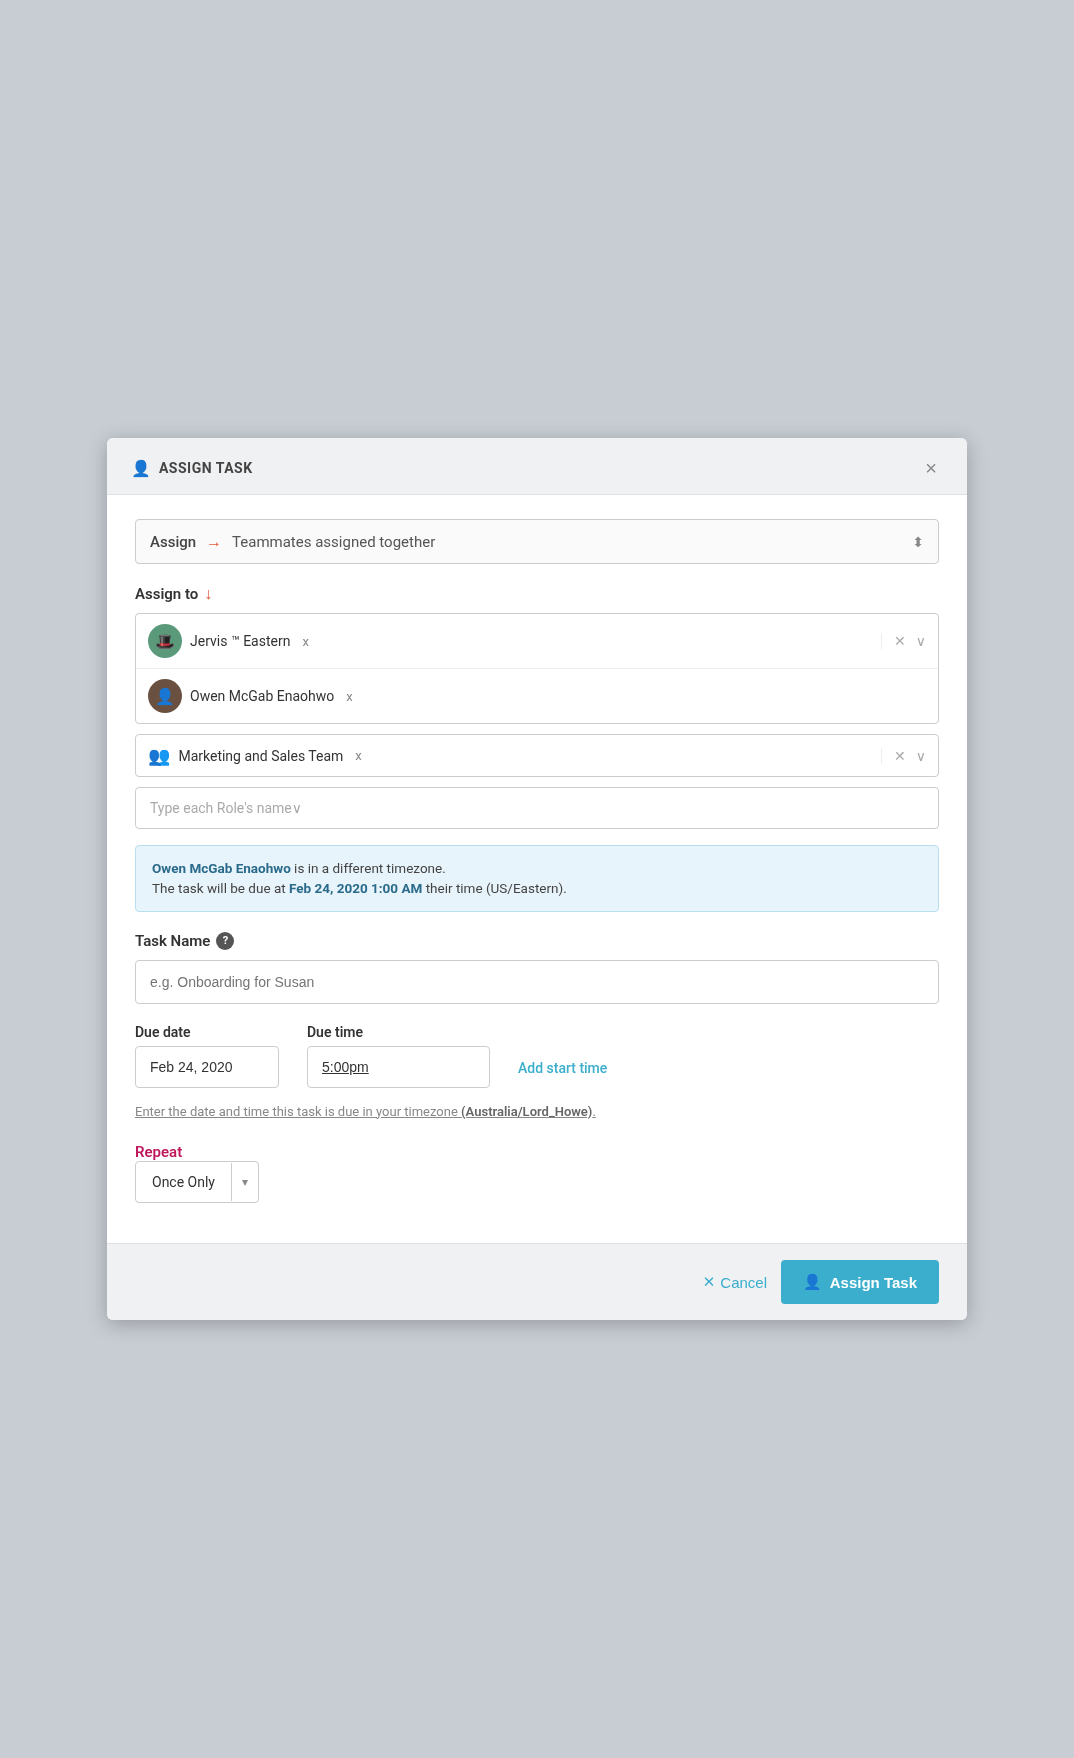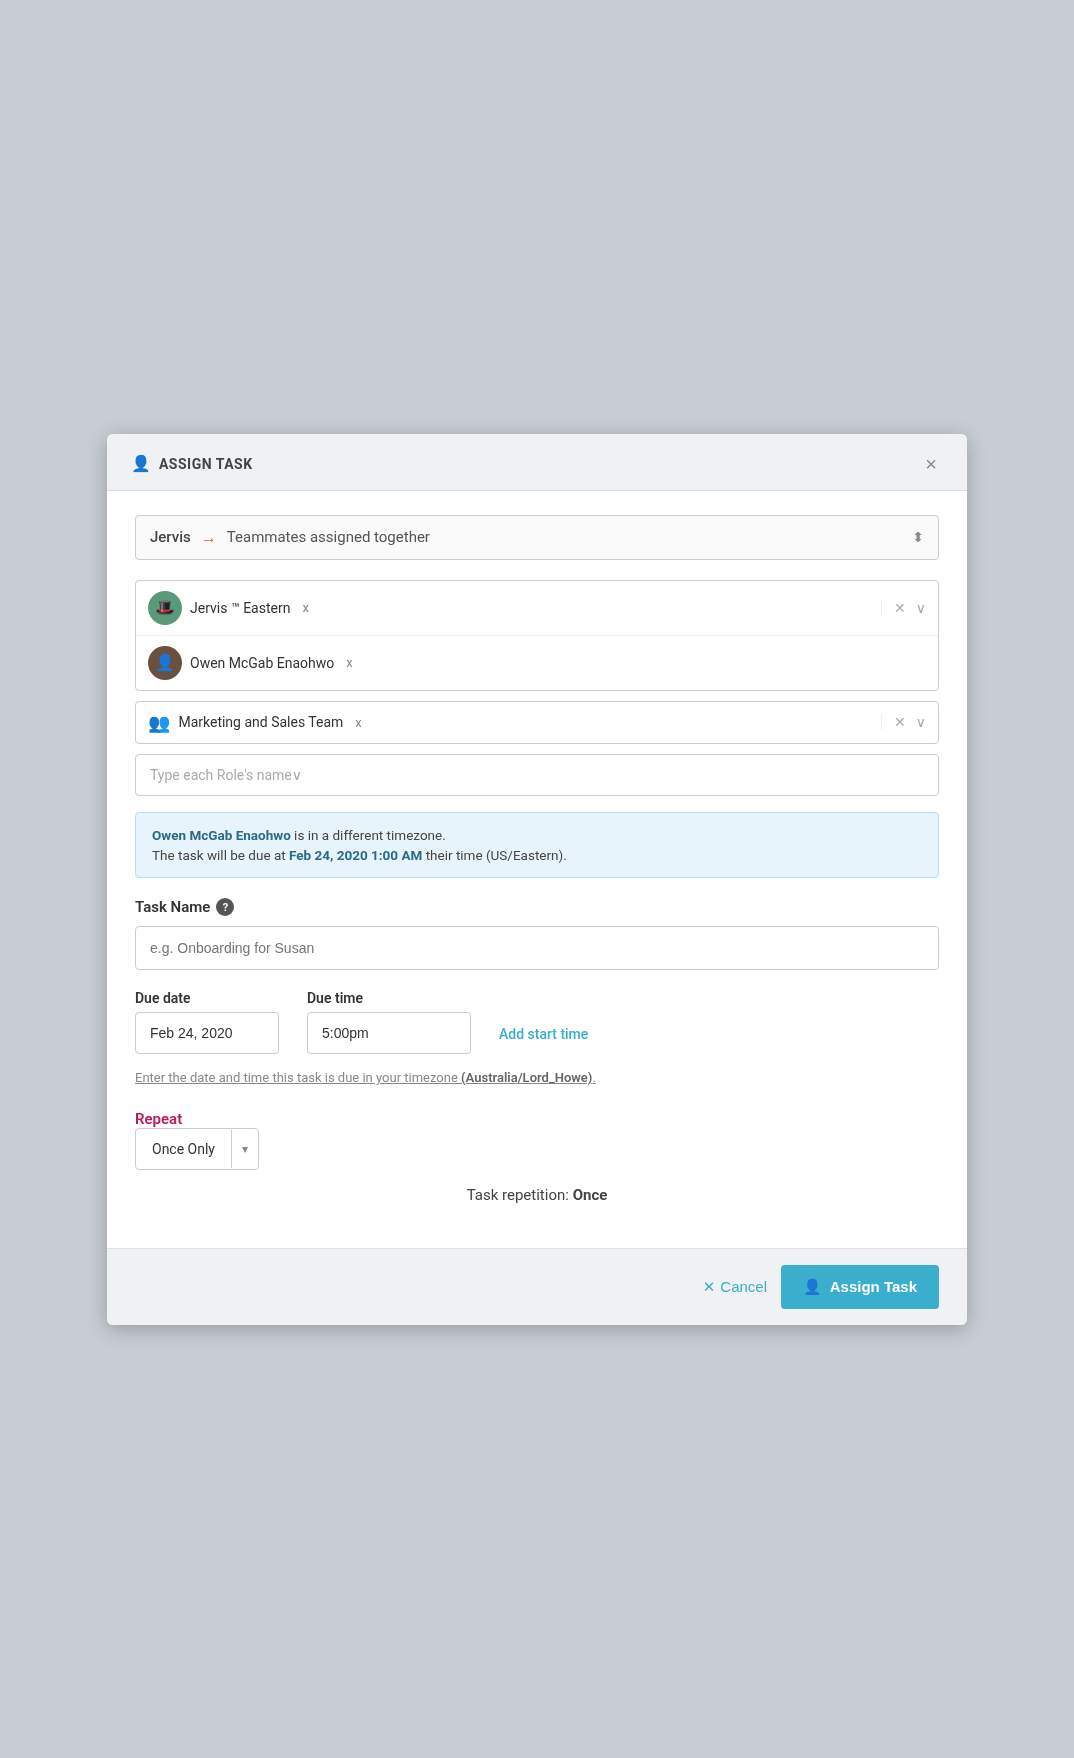--- a/index.html
+++ b/index.html
@@ -264,21 +264,22 @@
       border: 1px solid #ccc;
       border-radius: 4px;
       padding: 12px 14px;
       font-size: 14px;
       color: #333;
       background: #fff;
       outline: none;
       width: 144px;
     }
     .due-time-input {
-      width: 164px;
+      width: 183px;
+      text-decoration: underline;
     }
     .add-start-time {
       color: #3aaecc;
       font-size: 14px;
       font-weight: 500;
       cursor: pointer;
       align-self: flex-end;
       padding-bottom: 12px;
       white-space: nowrap;
     }
@@ -398,29 +399,33 @@
     </div>
     <button class="close-btn">×</button>
   </div>
 
   <div class="modal-body">
 
     
     <div class="assign-type-row">
       <div class="assign-type-select">
         <div class="assign-type-left">
-          <span class="assign-label">Jervis</span>
+          <span class="assign-label">Assign</span>
           <span class="arrow-right">→</span>
           <span class="teammates-label">Teammates assigned together</span>
         </div>
         <span class="chevron-updown">⬍</span>
       </div>
     </div>
 
     
+    <div class="section-label">
+      <span>Assign to</span>
+      <span class="arrow-down-red">↓</span>
+    </div>
 
     
     <div class="assignees-box">
       <div class="assignee-row">
         <div class="assignee-info">
           <div class="avatar-hat">🎩</div>
           <span class="assignee-name">Jervis ™ Eastern</span>
           <span class="remove-x">x</span>
         </div>
         <div class="row-actions">
@@ -488,23 +493,20 @@
     </div>
 
     
     <div class="repeat-label">Repeat</div>
     <div class="repeat-select-wrapper">
       <span class="repeat-select-text">Once Only</span>
       <span class="repeat-select-arrow">▾</span>
     </div>
 
     
-    <div class="task-repetition">
-      <span>Task repetition: </span><strong>Once</strong>
-    </div>
 
   </div>
 
   <div class="modal-footer">
     <button class="cancel-btn">
       <span>✕</span>
       <span>Cancel</span>
     </button>
     <button class="assign-task-btn">
       <span>👤</span>

